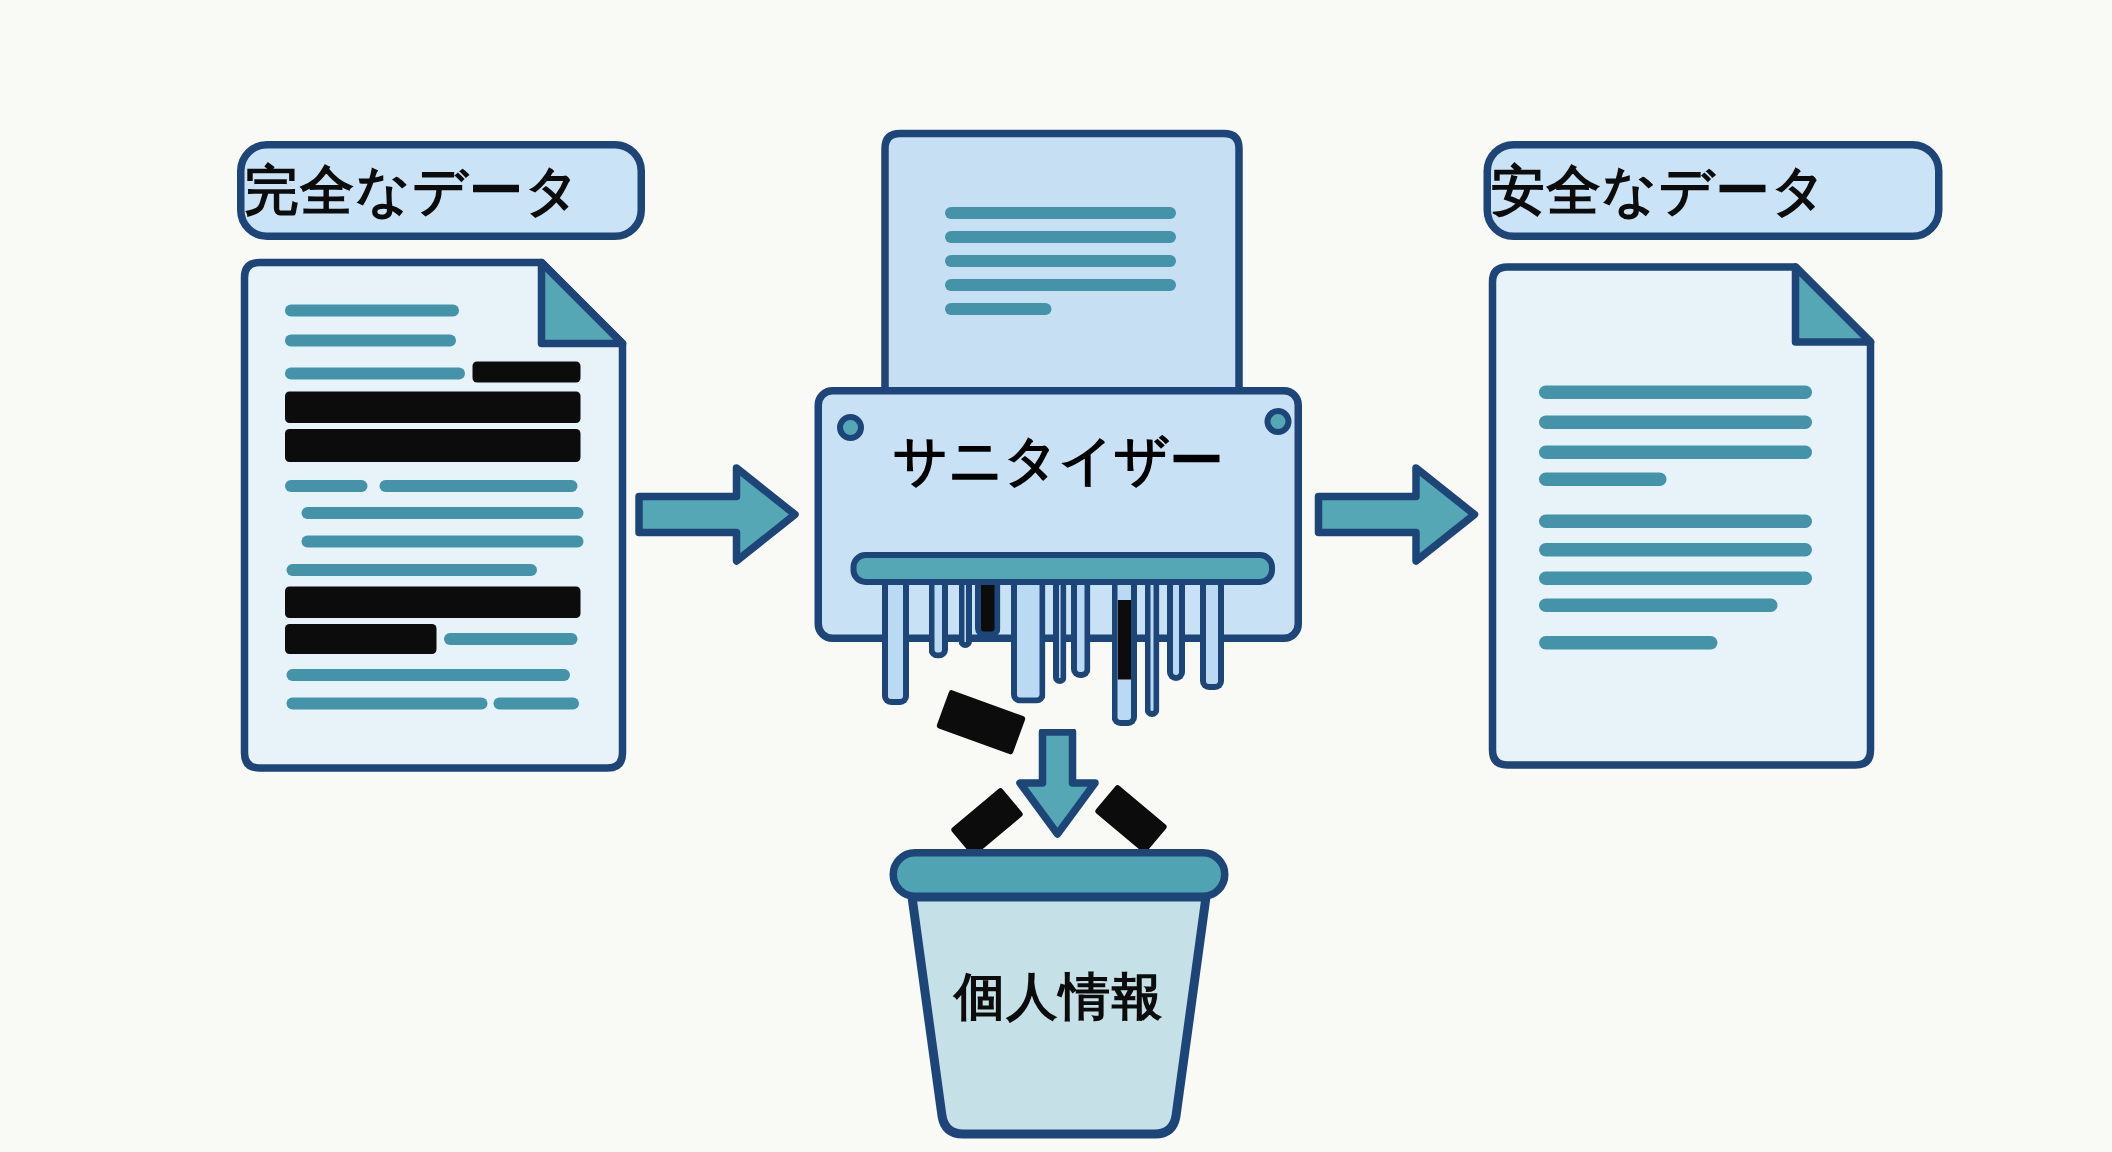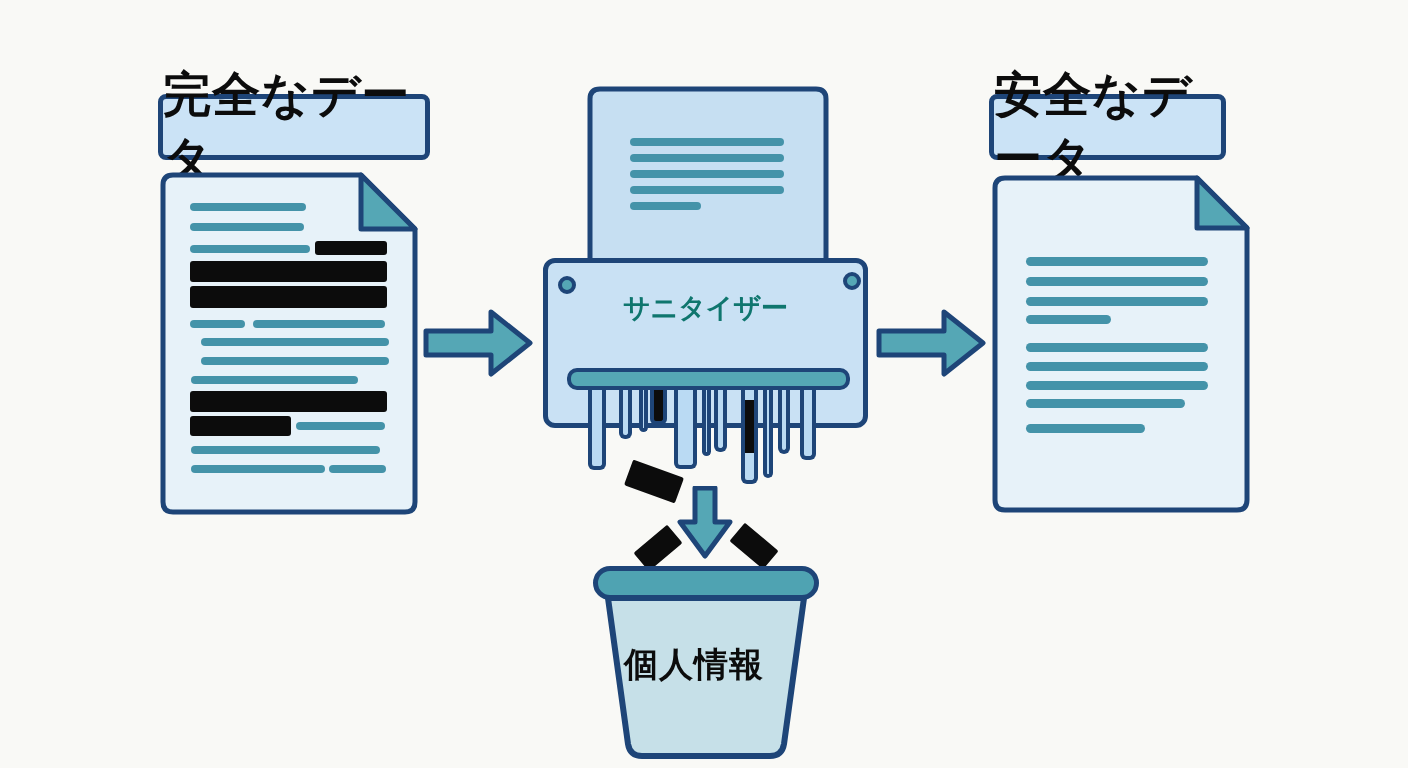--- a/index.html
+++ b/index.html
@@ -6,23 +6,23 @@
   body{
     width:1408px;height:768px;overflow:hidden;position:relative;
     background:var(--background,#f9f9f7);
     font-family:"DejaVu Sans","Liberation Sans",sans-serif;
   }
   .abs{position:absolute;}
   
   .cap{
     background:var(--label-fill);
     border:5px solid var(--navy);
-    border-radius:8px;
-    display:flex;align-items:center;justify-content:flex-end;
-    font-size:48px;font-weight:900;color:#0c0c0c;letter-spacing:1px;
+    border-radius:20px;
+    display:flex;align-items:center;justify-content:flex-start;
+    font-size:36px;font-weight:900;color:#0c0c0c;letter-spacing:1px;
     box-sizing:border-box;
   }
   
   .doc{position:absolute;}
   .doc svg{position:absolute;left:0;top:0;overflow:visible;}
   .page-shape{fill:var(--doc-fill);stroke:var(--navy);stroke-width:5;stroke-linejoin:round;}
   .fold-shape{fill:var(--teal);stroke:var(--navy);stroke-width:5;stroke-linejoin:round;}
   .feed-shape{fill:var(--feed-fill);stroke:var(--navy);stroke-width:5;stroke-linejoin:round;}
   .bars{position:absolute;left:0;top:0;width:100%;height:100%;}
   .bar{position:absolute;border-radius:5px;}
@@ -33,21 +33,21 @@
     background:var(--shredder-fill);
     border:5px solid var(--navy);
     border-radius:12px;box-sizing:border-box;z-index:2;
   }
   .screw{
     position:absolute;width:18px;height:18px;border-radius:50%;
     background:var(--teal);border:4px solid var(--navy);box-sizing:border-box;
   }
   .shredder-name{
     position:absolute;left:0;top:26px;width:100%;
-    text-align:center;font-size:27px;font-weight:900;color:#0f766e;line-height:37px;
+    text-align:center;font-size:36px;font-weight:900;color:#000000;line-height:37px;
   }
   .slot{
     background:var(--teal);border:4px solid var(--navy);
     border-radius:10px;box-sizing:border-box;z-index:4;
   }
   .strips{z-index:3;}
   .strip{
     position:absolute;top:0;box-sizing:border-box;
     background:var(--strip-fill);
     border:4px solid var(--navy);border-top:none;
@@ -69,21 +69,21 @@
     text-align:center;font-size:34px;font-weight:900;color:#0c0c0c;z-index:6;letter-spacing:1px;
   }
 </style>
 </head>
 <body>
 
 <div class="abs cap" style="left:158px;top:94px;width:272px;height:66px;">
     <span>完全なデータ</span>
   </div>
 
-<div class="abs cap" style="left:989px;top:94px;width:237px;height:66px;">
+<div class="abs cap" style="left:989px;top:94px;width:306px;height:66px;">
     <span>安全なデータ</span>
   </div>
 
 <div class="doc" style="left:163px;top:175px;width:252px;height:337px;z-index:1;">
   <svg width="252" height="337" viewBox="0 0 252 337">
     <path class="page-shape" d="M10,0 H198 L252,54 V327 Q252,337 242,337 H10 Q0,337 0,327 V10 Q0,0 10,0 Z"></path>
     <path class="fold-shape" d="M198,0 L252,54 L198,54 Z"></path>
   </svg>
   <div class="bars">
       <div class="bar bar-t" style="left: 27px; top: 28px; width: 116px; height: 8px;"></div>
@@ -160,21 +160,21 @@
 <div class="piece" style="left:627px;top:468px;width:54px;height:27px;transform:rotate(20deg);"></div>
 <div class="piece" style="left:636px;top:536px;width:44px;height:24px;transform:rotate(-40deg);z-index:4;"></div>
 <div class="piece" style="left:732px;top:534px;width:44px;height:24px;transform:rotate(40deg);z-index:4;"></div>
 
 <div class="abs bin-rim" style="left:593px;top:566px;width:226px;height:34px;"></div>
 
 <svg class="abs" style="left:600px;top:598px;z-index:3;" width="212" height="164" viewBox="0 0 212 164">
   <path class="bin-body-shape" d="M8,0 H204 L184,146 Q182,158 170,158 H42 Q30,158 28,146 Z"></path>
 </svg>
 
-<div class="abs bin-label" style="left:588px;top:642px;width:212px;">個人情報</div>
+<div class="abs bin-label" style="left:600px;top:642px;width:212px;">個人情報</div>
 
 <div class="doc" style="left:995px;top:178px;width:252px;height:332px;z-index:1;">
   <svg width="252" height="332" viewBox="0 0 252 332">
     <path class="page-shape" d="M10,0 H202 L252,50 V322 Q252,332 242,332 H10 Q0,332 0,322 V10 Q0,0 10,0 Z"></path>
     <path class="fold-shape" d="M202,0 L252,50 L202,50 Z"></path>
   </svg>
   <div class="bars">
       <div class="bar bar-t" style="left: 31px; top: 79px; width: 182px; height: 9px;"></div>
       <div class="bar bar-t" style="left: 31px; top: 99px; width: 182px; height: 9px;"></div>
       <div class="bar bar-t" style="left: 31px; top: 119px; width: 182px; height: 9px;"></div>

